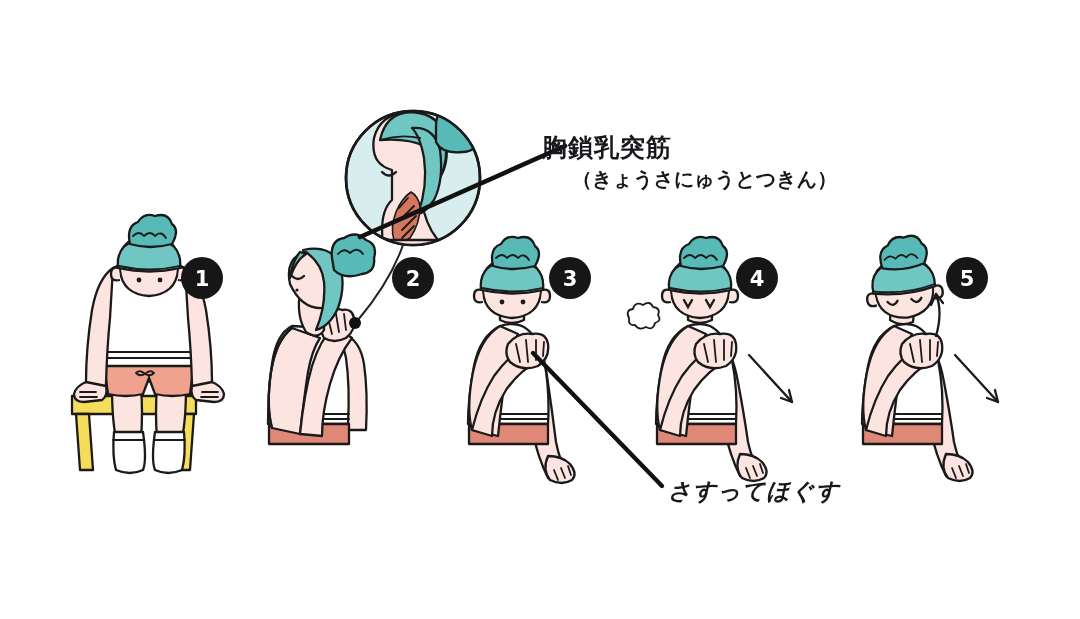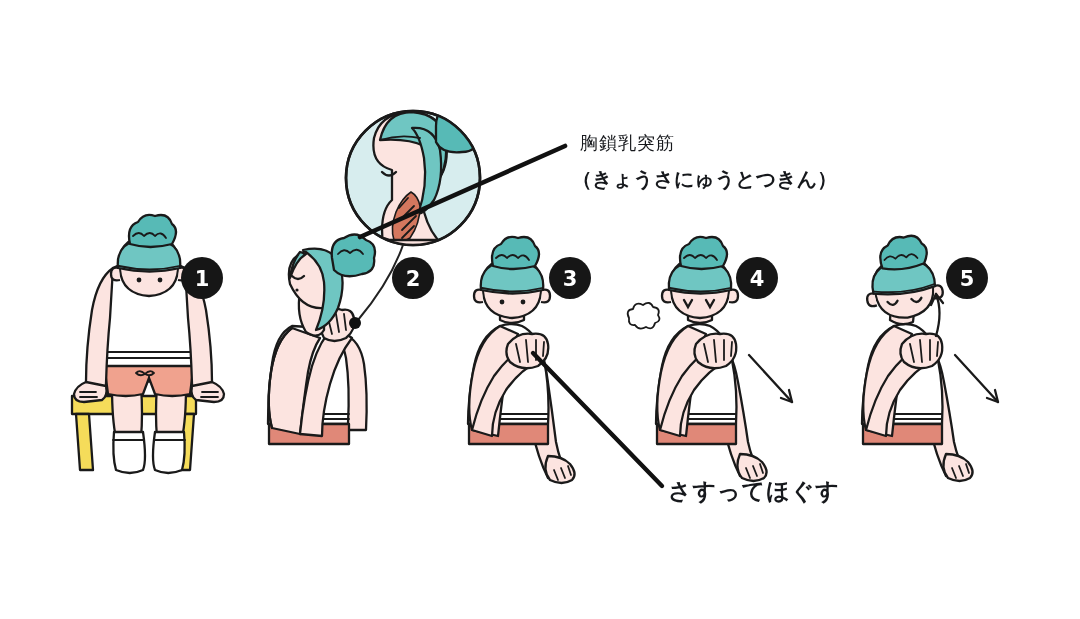--- a/index.html
+++ b/index.html
@@ -12,23 +12,23 @@
     position:relative;
   }
   #stage{position:absolute;left:0;top:0;width:1080px;height:619px;}
   svg.layer{position:absolute;left:0;top:0;width:1080px;height:619px;display:block;}
   .lbl{
     position:absolute;
     color:#16181c;
     white-space:nowrap;
     font-family:"DejaVu Sans","Liberation Sans",sans-serif;
   }
-  #muscle-label-main{left:580px;top:131px;font-size:18px;font-weight:400;letter-spacing:1px;}
+  #muscle-label-main{left:542px;top:131px;font-size:25px;font-weight:700;letter-spacing:1px;}
   #muscle-label-kana{left:572px;top:166px;font-size:20px;font-weight:700;letter-spacing:0px;font-family:Liberation Mono, monospace;}
-  #massage-label{left:668px;top:476px;font-size:23px;font-weight:700;letter-spacing:1px;}
+  #massage-label{left:668px;top:476px;font-size:23px;font-weight:700;letter-spacing:1px;font-style:italic;}
   .badge-num{
     font-family:"DejaVu Sans","Liberation Sans",sans-serif;
     font-size:21px;font-weight:700;fill:#ffffff;
     text-anchor:middle;dominant-baseline:central;
   }
 </style>
 </head>
 <body>
 
 <div id="stage">

